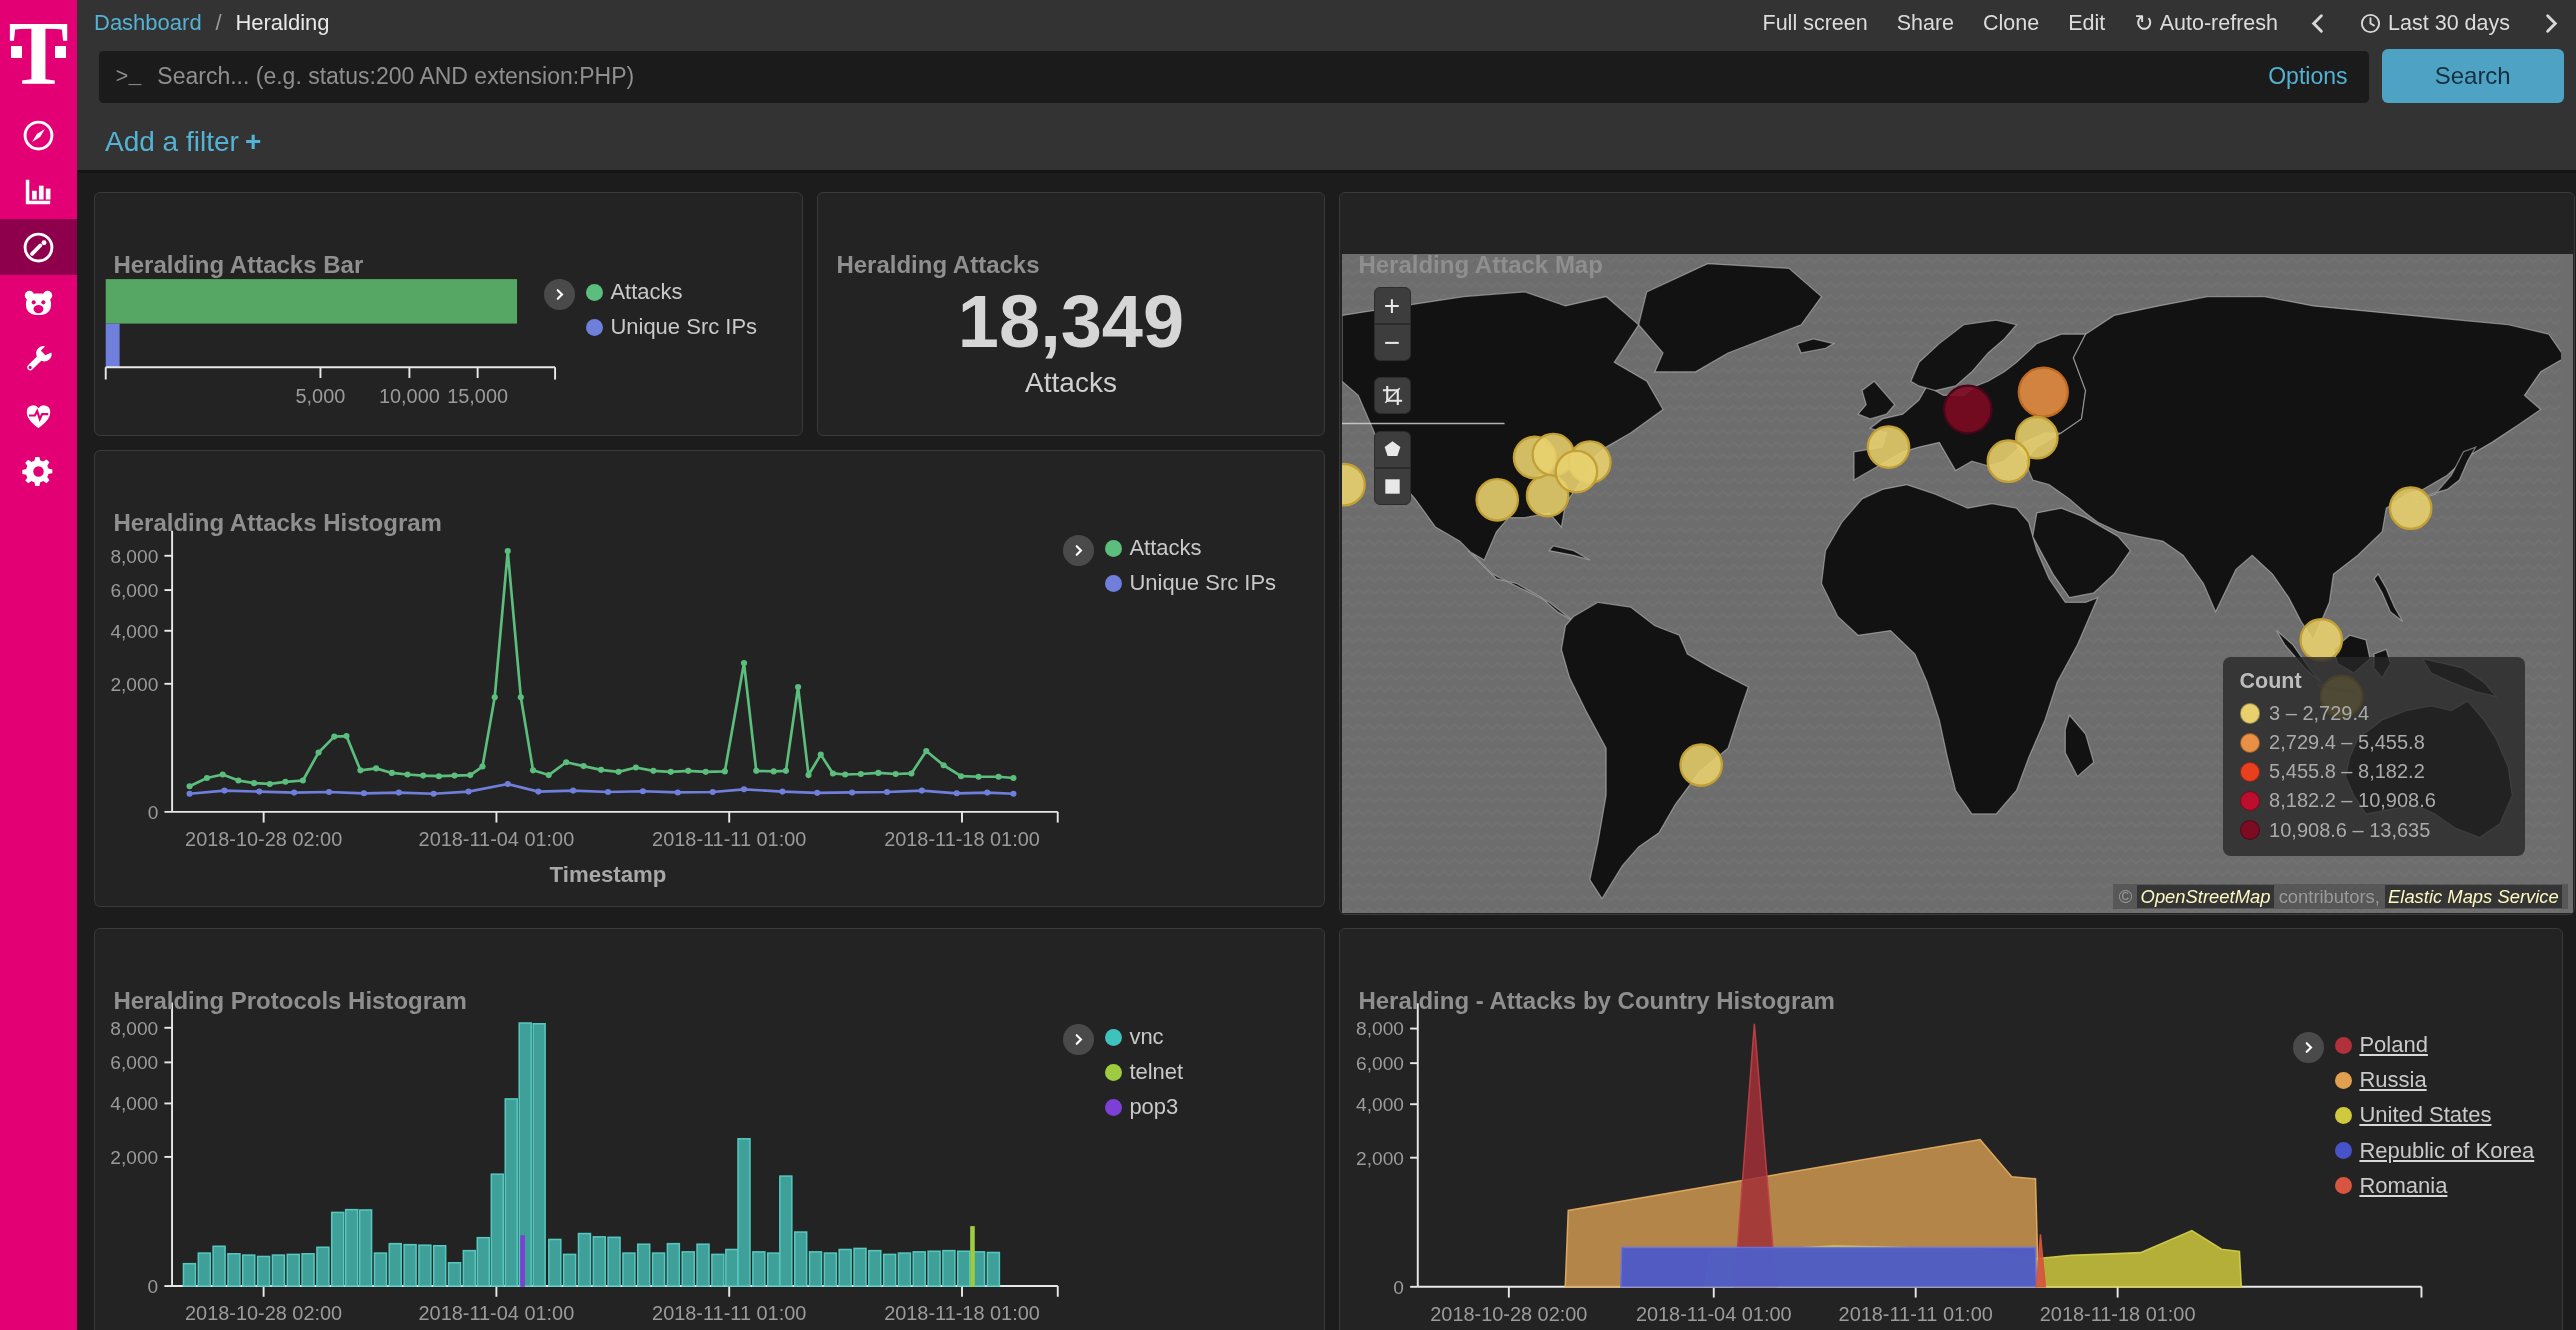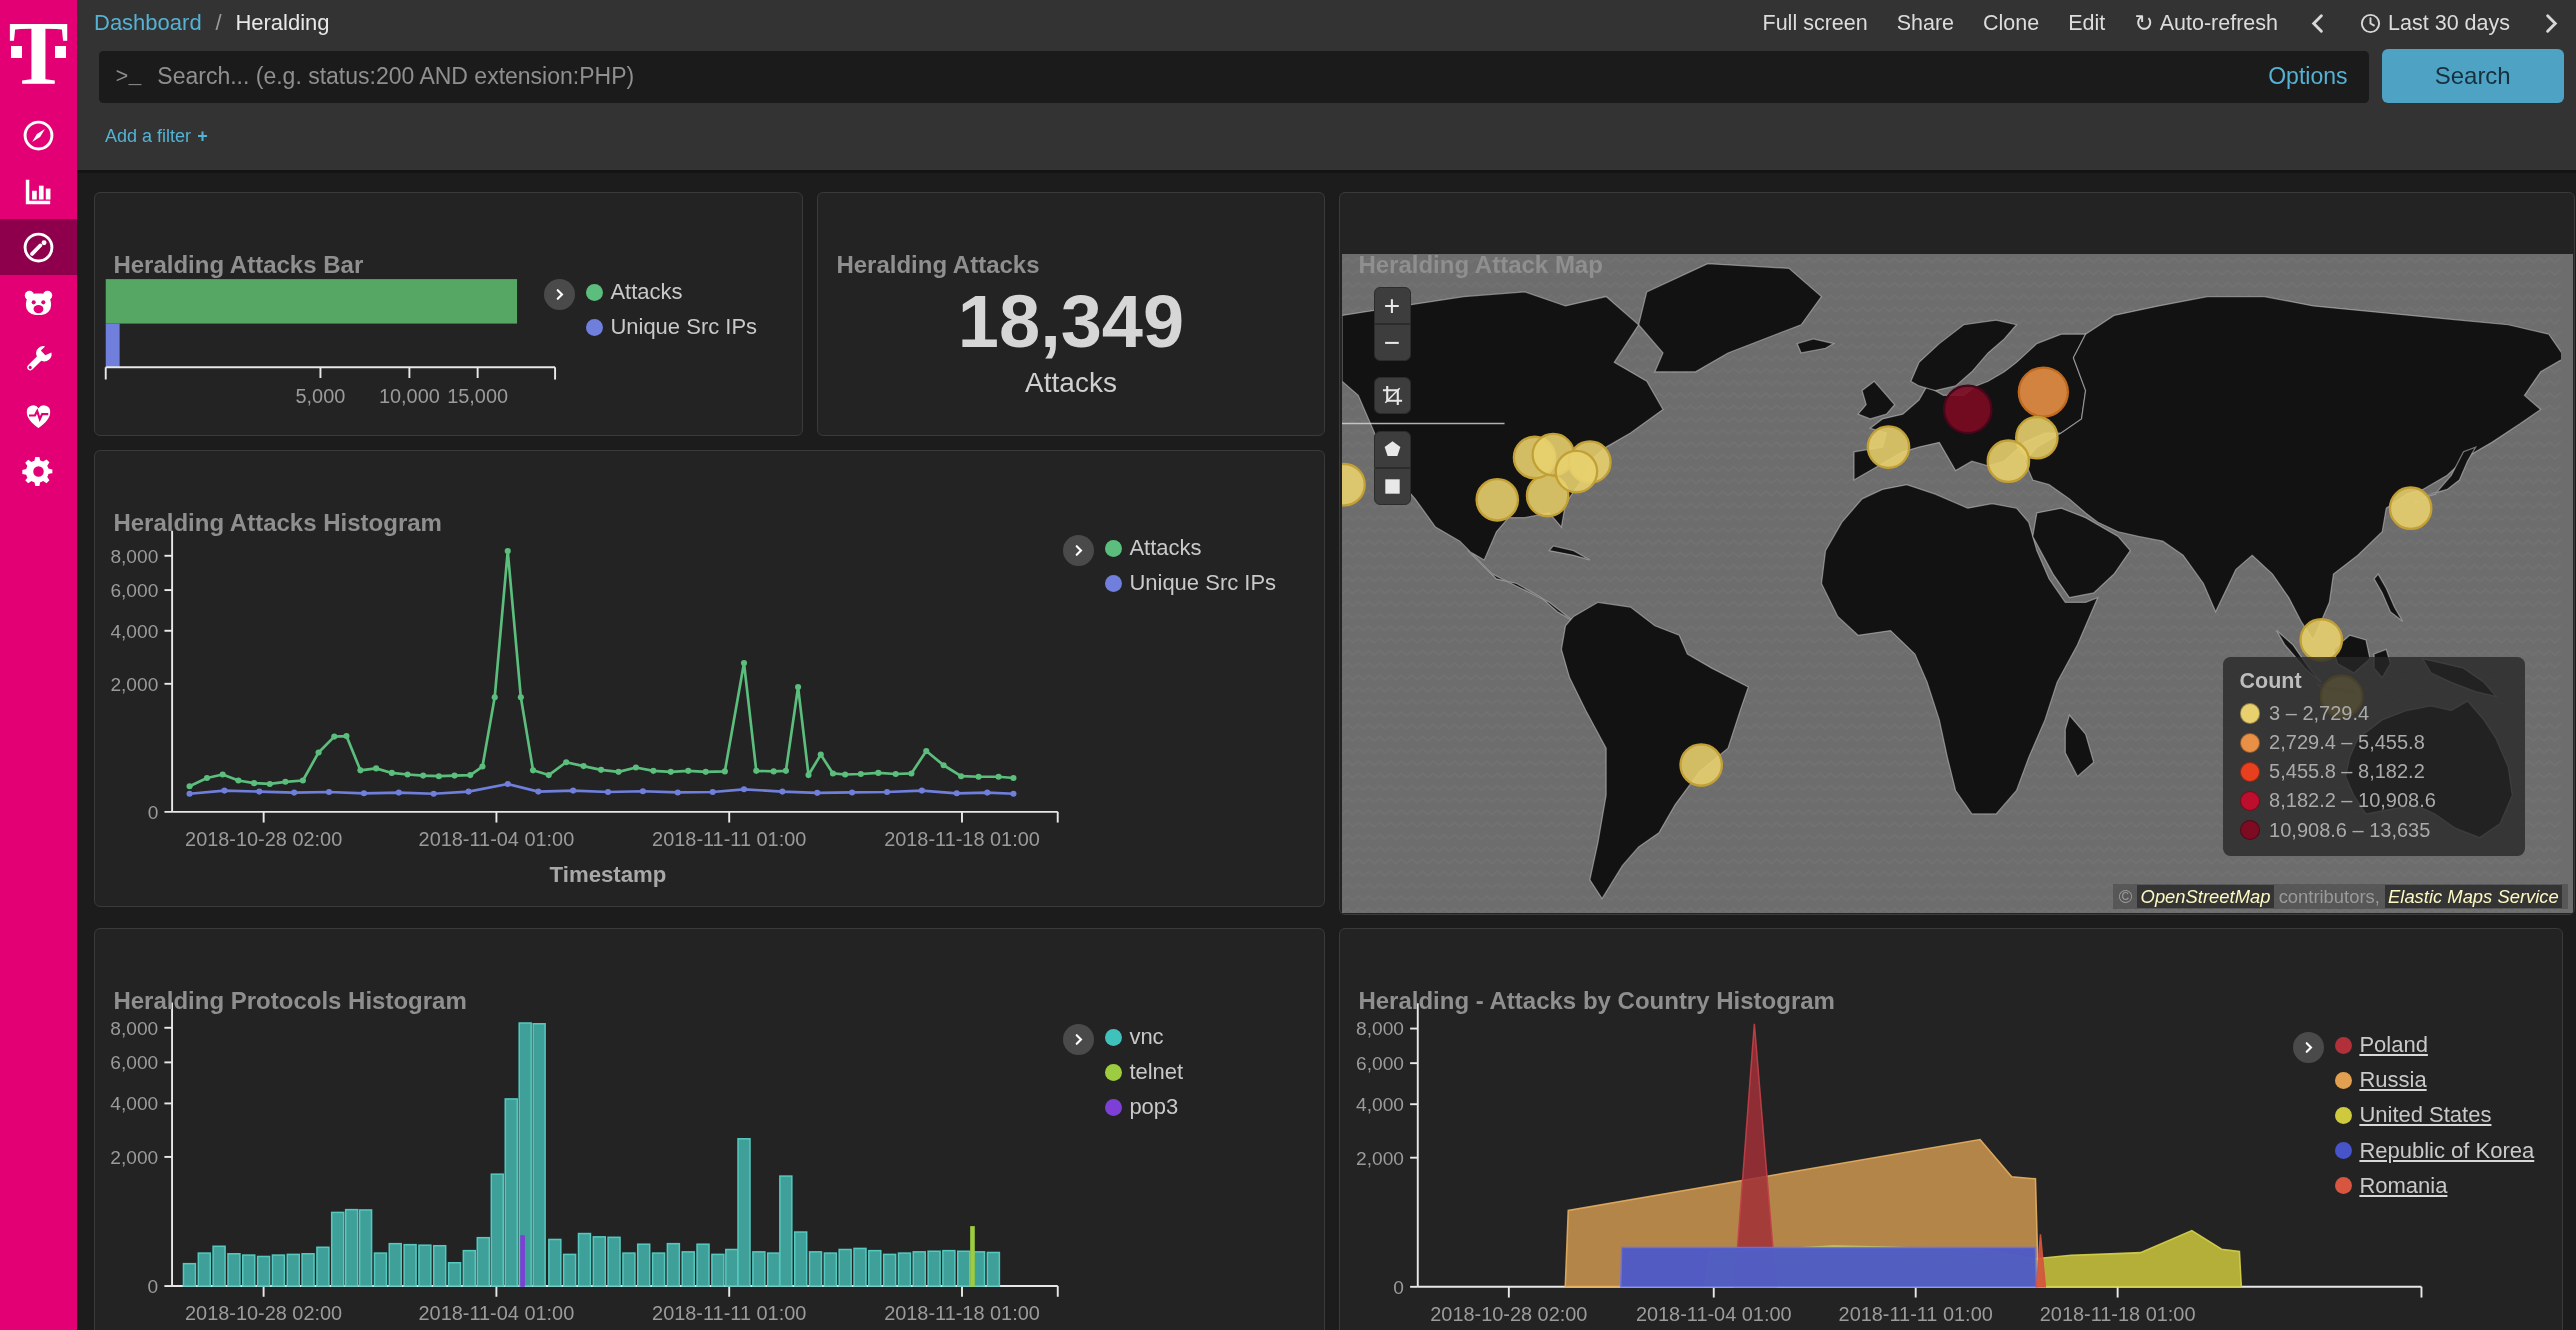--- a/index.html
+++ b/index.html
@@ -28,21 +28,21 @@
   #searchbox{position:absolute;left:21.5px;top:4.6px;right:207px;height:52px;background:#1b1b1b;border-radius:4.6px;
      display:flex;align-items:center;}
   #searchprompt{font-family:"Liberation Mono","DejaVu Sans Mono",monospace;color:#8c8c8c;font-size:21.5px;margin:0 14px 0 17px;}
   #searchinput{flex:1;background:transparent;border:none;outline:none;color:#cfcfcf;font-size:23px;
      font-family:"Liberation Sans",sans-serif;}
   #searchinput::placeholder{color:#8f8f8f;}
   #optionslink{color:#54b2d4;font-size:23px;margin-right:21.5px;cursor:pointer;}
   #refreshbtn{position:absolute;right:12.3px;top:3.1px;width:182px;height:54px;background:#4ea3c4;border:none;border-radius:6.1px;
      color:#16303f;font-size:24px;font-family:"Liberation Sans",sans-serif;cursor:pointer;}
   #filterrow{position:absolute;left:77px;top:109px;right:0;height:61px;background:#333333;border-bottom:3.8px solid #141414;z-index:18;}
-  #addfilter{position:absolute;left:28px;top:17px;font-size:18px;color:#54b2d4;cursor:pointer;}
+  #addfilter{position:absolute;left:28px;top:17px;font-size:28px;color:#54b2d4;cursor:pointer;}
   #addfilter .plus{font-weight:bold;margin-left:6.1px;}
   
   .panel{position:absolute;background:#232323;border:1.5px solid #3a3a3a;border-radius:6.1px;overflow:hidden;}
   .panel-title{position:absolute;top:12.3px;left:18.4px;font-size:24px;color:#8f8f8f;z-index:3;margin-top:46px;}
   .chartwrap{position:absolute;inset:0;}
   
   .legend{position:absolute;display:flex;gap:10.7px;z-index:4;}
   .lg-toggle{width:31px;height:31px;border-radius:50%;background:#4a4a4a;display:flex;align-items:center;justify-content:center;cursor:pointer;flex:none;}
   .lg-items{display:flex;flex-direction:column;gap:9.2px;}
   .lg-row{display:flex;align-items:center;gap:7.7px;cursor:pointer;}

